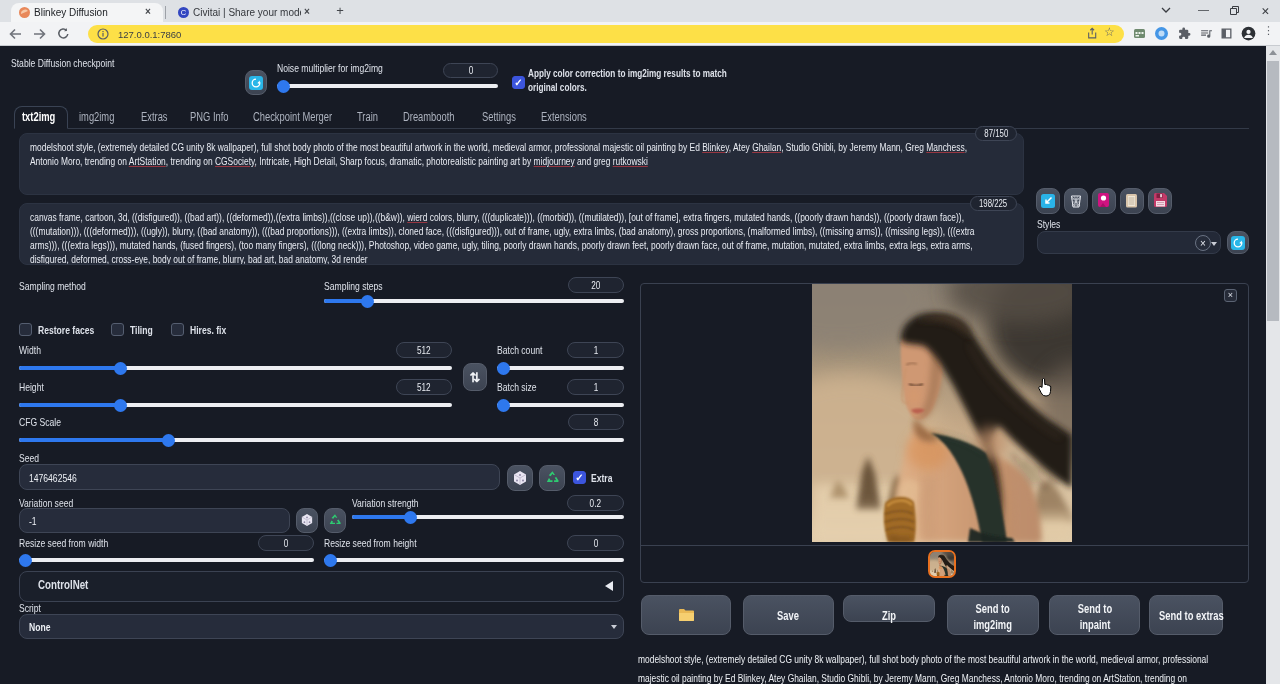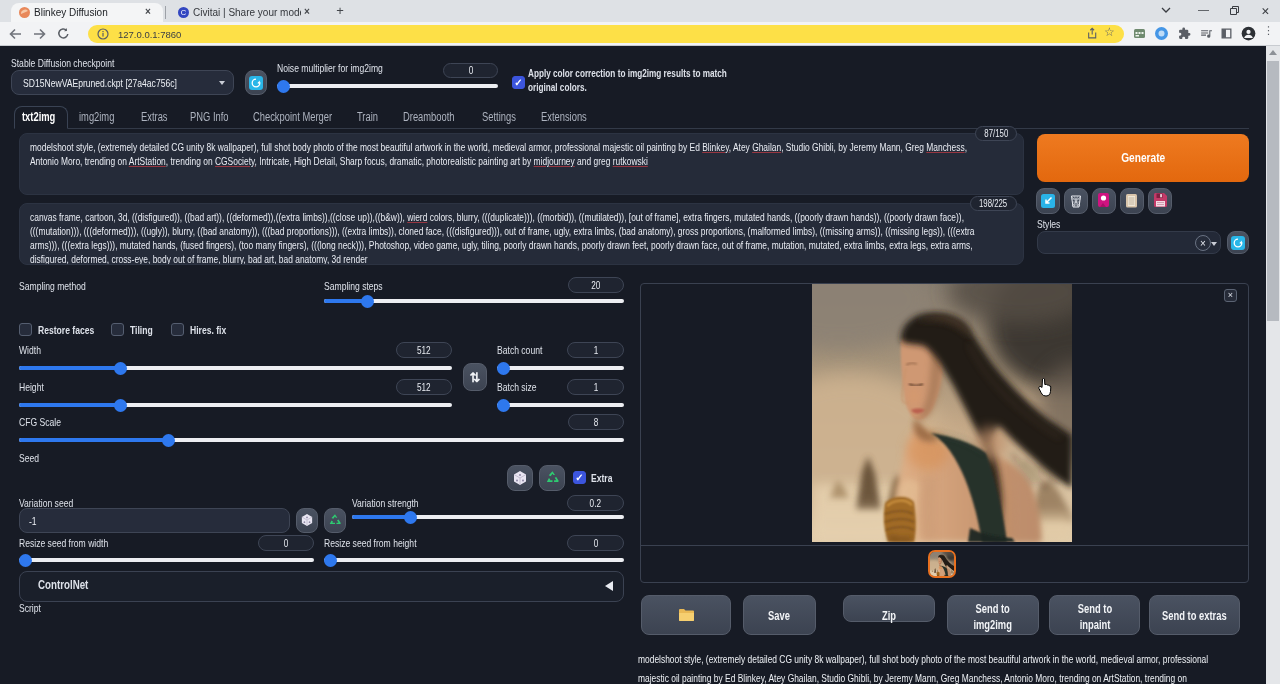--- a/index.html
+++ b/index.html
@@ -120,24 +120,20 @@
       <circle cx="12" cy="12" r="11" fill="#2d3035"></circle>
       <circle cx="12" cy="9.5" r="3.4" fill="#f2f3f5"></circle>
       <path d="M5 19a7.5 7.5 0 0 1 14 0z" fill="#f2f3f5"></path>
     </svg>
   <div class="tbico" style="left:1263px;top:2px;font-size:11px">⋮</div>
 </div>
 
 <div id="page">
 
   <div class="lbl" style="left:11px;top:11px">Stable Diffusion checkpoint</div>
-  <div class="input" style="left:11px;top:24px;width:223px;height:25px">
-    <span style="left:11px;top:6px">SD15NewVAEpruned.ckpt [27a4ac756c]</span>
-    <div class="caret" style="left:207px;top:10px"></div>
-  </div>
   <div class="gbtn" style="left:245px;top:24px;width:22px;height:25px"></div>
   <svg style="left:249px;top:30px" width="14" height="14" viewBox="0 0 14 14">
       <rect width="14" height="14" rx="3" fill="#29b6e8"></rect>
       <path d="M7 3.2a3.8 3.8 0 1 0 3.8 3.8h-1.4" fill="none" stroke="#fff" stroke-width="1.3"></path>
       <path d="M10.8 4.6 V7.2 H8.2z" fill="#fff"></path>
     </svg>
   <div class="lbl" style="left:277px;top:16px">Noise multiplier for img2img</div>
   <div class="pill" style="left:443px;top:17px;width:55px;height:15px;line-height:13px"><span class="cxc">0</span></div>
   <div class="track" style="left:277px;top:38px;width:221px"></div>
   <div class="knob" style="left:277px;top:38px"></div>
@@ -159,21 +155,20 @@
 
   <div class="ta" style="left:19px;top:87px;width:1005px;height:62px">
     <div class="tatext">modelshoot style, (extremely detailed CG unity 8k wallpaper), full shot body photo of the most beautiful artwork in the world, medieval armor, professional majestic oil painting by Ed <u>Blinkey</u>, Atey <u>Ghailan</u>, Studio Ghibli, by Jeremy Mann, Greg <u>Manchess</u>,<br>Antonio Moro, trending on <u>ArtStation</u>, trending on <u>CGSociety</u>, Intricate, High Detail, Sharp focus, dramatic, photorealistic painting art by <u>midjourney</u> and greg <u>rutkowski</u></div>
   </div>
   <div class="pill" style="left:975px;top:80px;width:42px;height:15px;line-height:13px;font-size:10px"><span class="cxc">87/150</span></div>
   <div class="ta" style="left:19px;top:157px;width:1005px;height:62px">
     <div class="tatext">canvas frame, cartoon, 3d, ((disfigured)), ((bad art)), ((deformed)),((extra limbs)),((close up)),((b&amp;w)), <u>wierd</u> colors, blurry, (((duplicate))), ((morbid)), ((mutilated)), [out of frame], extra fingers, mutated hands, ((poorly drawn hands)), ((poorly drawn face)),<br>(((mutation))), (((deformed))), ((ugly)), blurry, ((bad anatomy)), (((bad proportions))), ((extra limbs)), cloned face, (((disfigured))), out of frame, ugly, extra limbs, (bad anatomy), gross proportions, (malformed limbs), ((missing arms)), ((missing legs)), (((extra<br>arms))), (((extra legs))), mutated hands, (fused fingers), (too many fingers), (((long neck))), Photoshop, video game, ugly, tiling, poorly drawn hands, poorly drawn feet, poorly drawn face, out of frame, mutation, mutated, extra limbs, extra legs, extra arms,<br>disfigured, deformed, cross-eye, body out of frame, blurry, bad art, bad anatomy, 3d render</div>
   </div>
   <div class="pill" style="left:970px;top:150px;width:47px;height:15px;line-height:13px;font-size:10px"><span class="cxc">198/225</span></div>
 
-  <div style="left:1037px;top:88px;width:212px;height:48px;border-radius:8px;background:linear-gradient(#ee7a20,#e3680e);color:#fff;font-weight:bold;font-size:13px;text-align:center;line-height:48px"><span class="cxc">Generate</span></div>
   <div class="gbtn" style="left:1036px;top:142px;width:24px;height:26px"></div>
   <svg style="left:1041px;top:148px" width="14" height="14" viewBox="0 0 14 14">
       <rect width="14" height="14" rx="2.5" fill="#2ab3e8"></rect>
       <path d="M10.5 3.5 L5.5 8.5 M5 5.5 V9 H8.5" stroke="#fff" stroke-width="1.5" fill="none"></path>
     </svg>
   <div class="gbtn" style="left:1064px;top:142px;width:24px;height:26px"></div>
   <svg style="left:1070px;top:148px" width="12" height="14" viewBox="0 0 12 14">
       <path d="M1.5 2 L3 13 H9 L10.5 2 Z" fill="none" stroke="#e8eaf0" stroke-width="1"></path>
       <path d="M2 3 L10 12 M4.5 2.5 L8 13 M7.5 2.5 L4 13 M10 3 L2 12 M1.6 5 H10.6 M2 8 H10.2 M2.4 11 H9.8" stroke="#dfe2ea" stroke-width=".6"></path>
     </svg>
@@ -239,20 +234,23 @@
   <div class="lbl" style="left:497px;top:335px">Batch size</div>
   <div class="pill" style="left:567px;top:333px;width:57px;height:16px;line-height:14px"><span class="cxc">1</span></div>
   <div class="track" style="left:497px;top:357px;width:127px"></div>
   <div class="knob" style="left:497px;top:357px"></div>
   <div class="lbl" style="left:19px;top:370px">CFG Scale</div>
   <div class="pill" style="left:568px;top:368px;width:56px;height:16px;line-height:14px"><span class="cxc">8</span></div>
   <div class="track" style="left:19px;top:392px;width:605px"></div>
   <div class="fill" style="left:19px;top:392px;width:149px"></div>
   <div class="knob" style="left:162px;top:392px"></div>
   <div class="lbl" style="left:19px;top:406px">Seed</div>
+  <div class="input" style="left:19px;top:418px;width:481px;height:26px">
+      <span style="left:9px;top:7px">1476462546</span>
+    </div>
   <div class="gbtn" style="left:507px;top:419px;width:26px;height:26px"></div>
   <svg style="left:513px;top:425px" width="14" height="14" viewBox="0 0 14 14">
       <path d="M7 0 L13 3.5 V10.5 L7 14 L1 10.5 V3.5 Z" fill="#e9e6f2"></path>
       <path d="M1 3.5 L7 7 L13 3.5 M7 7 V14" stroke="#b9b4c8" stroke-width=".8" fill="none"></path>
       <circle cx="7" cy="4" r="1" fill="#8f88a5"></circle>
       <circle cx="4" cy="9.5" r="1" fill="#8f88a5"></circle>
       <circle cx="10" cy="9.5" r="1" fill="#8f88a5"></circle>
     </svg>
   <div class="gbtn" style="left:539px;top:419px;width:26px;height:26px"></div>
   <svg style="left:545px;top:424px" width="15" height="15" viewBox="0 0 24 24">
@@ -286,20 +284,24 @@
   <div class="track" style="left:19px;top:512px;width:295px"></div>
   <div class="knob" style="left:19px;top:512px"></div>
   <div class="lbl" style="left:324px;top:491px">Resize seed from height</div>
   <div class="pill" style="left:567px;top:489px;width:57px;height:16px;line-height:14px"><span class="cxc">0</span></div>
   <div class="track" style="left:324px;top:512px;width:300px"></div>
   <div class="knob" style="left:324px;top:512px"></div>
   <div style="left:19px;top:525px;width:605px;height:31px;border:1px solid #3b4252;border-radius:8px;background:#1a1f2a"></div>
   <div class="lbl" style="left:38px;top:532px;font-size:12.5px;font-weight:bold">ControlNet</div>
   <div style="left:605px;top:535px;width:0;height:0;border-top:5px solid transparent;border-bottom:5px solid transparent;border-right:8px solid #e8ebf1"></div>
   <div class="lbl" style="left:19px;top:556px">Script</div>
+  <div class="input" style="left:19px;top:568px;width:605px;height:25px">
+    <span style="left:9px;top:6px;font-weight:bold">None</span>
+    <div class="caret" style="left:591px;top:10px"></div>
+  </div>
 
   <div style="left:640px;top:237px;width:609px;height:300px;border:1px solid #3a4150;border-radius:4px"></div>
   <div style="left:641px;top:499px;width:607px;height:1px;background:#3a4150"></div>
   <svg style="left:812px;top:238px" width="260" height="258" viewBox="0 0 260 258">
     <defs>
       <linearGradient id="sky" x1="0" y1="0" x2="0" y2="1">
         <stop offset="0" stop-color="#847a6d"></stop>
           <stop offset="0.3" stop-color="#a5937a"></stop>
         <stop offset="0.55" stop-color="#c4a887"></stop>
           <stop offset="0.78" stop-color="#d8c1a0"></stop>
@@ -374,25 +376,25 @@
   </svg>
   <div style="left:1224px;top:243px;width:13px;height:13px;border:1px solid #5b6373;border-radius:3px;background:#262b38;color:#dfe3ea;font-size:9px;line-height:11px;text-align:center">×</div>
   <div style="left:928px;top:504px;width:28px;height:28px;border:2px solid #e8701f;border-radius:7px;overflow:hidden"><svg width="24" height="24" viewBox="0 0 260 258" preserveAspectRatio="none">
         <use href="#portrait"></use>
       </svg></div>
   <div class="gbtn" style="left:641px;top:549px;width:90px;height:40px"></div>
   <svg style="left:679px;top:562px" width="15" height="13" viewBox="0 0 15 13">
       <path d="M0 2 Q0 1 1 1 H5 L6.5 2.5 H14 Q15 2.5 15 3.5 V12 Q15 13 14 13 H1 Q0 13 0 12 Z" fill="#eab955"></path>
       <path d="M0 5 H15 V12 Q15 13 14 13 H1 Q0 13 0 12 Z" fill="#f6cf70"></path>
     </svg>
-  <div class="gbtn" style="left:743px;top:549px;width:73px;height:40px;line-height:40px"><span class="cxc">Save</span></div>
+  <div class="gbtn" style="left:743px;top:549px;width:91px;height:40px;line-height:40px"><span class="cxc">Save</span></div>
   <div class="gbtn" style="left:843px;top:549px;width:92px;height:27px;line-height:40px"><span class="cxc">Zip</span></div>
   <div class="gbtn" style="left:947px;top:549px;width:92px;height:40px;line-height:16px;padding-top:5px"><span class="cxc">Send to<br>img2img</span></div>
   <div class="gbtn" style="left:1049px;top:549px;width:91px;height:40px;line-height:16px;padding-top:5px"><span class="cxc">Send to<br>inpaint</span></div>
-  <div class="gbtn" style="left:1149px;top:549px;width:91px;height:40px;line-height:40px"><span class="cxc">Send to extras</span></div>
+  <div class="gbtn" style="left:1149px;top:549px;width:74px;height:40px;line-height:40px"><span class="cxc">Send to extras</span></div>
   <div style="left:638px;top:604px;width:620px;color:#eef1f5;font-size:10.8px;line-height:19px"><span class="cx">modelshoot style, (extremely detailed CG unity 8k wallpaper), full shot body photo of the most beautiful artwork in the world, medieval armor, professional<br>majestic oil painting by Ed Blinkey, Atey Ghailan, Studio Ghibli, by Jeremy Mann, Greg Manchess, Antonio Moro, trending on ArtStation, trending on</span></div>
   <svg style="left:1038px;top:332px" width="14" height="19" viewBox="0 0 14 19">
       <path d="M4.5 1 Q5.5 0 6.5 1 L6.8 6.5 Q8.8 6 9.3 7 Q10.8 6.6 11.2 7.8 Q12.8 7.6 12.8 9 L12.5 13.5 Q12.3 16 10.5 17.5 Q8 18.5 5.5 17.5 Q4 16.5 3 14.5 L1 10.5 Q0.3 9 1.8 8.5 Q3 8.2 4 9.5 Z" fill="#fff" stroke="#000" stroke-width="1"></path>
     </svg>
 </div>
 <div id="scroll">
     <div class="thumb"></div>
     <div style="position:absolute;left:3px;top:4px;width:0;height:0;border-left:4px solid transparent;border-right:4px solid transparent;border-bottom:5px solid #8d9197"></div>
   </div>
 

